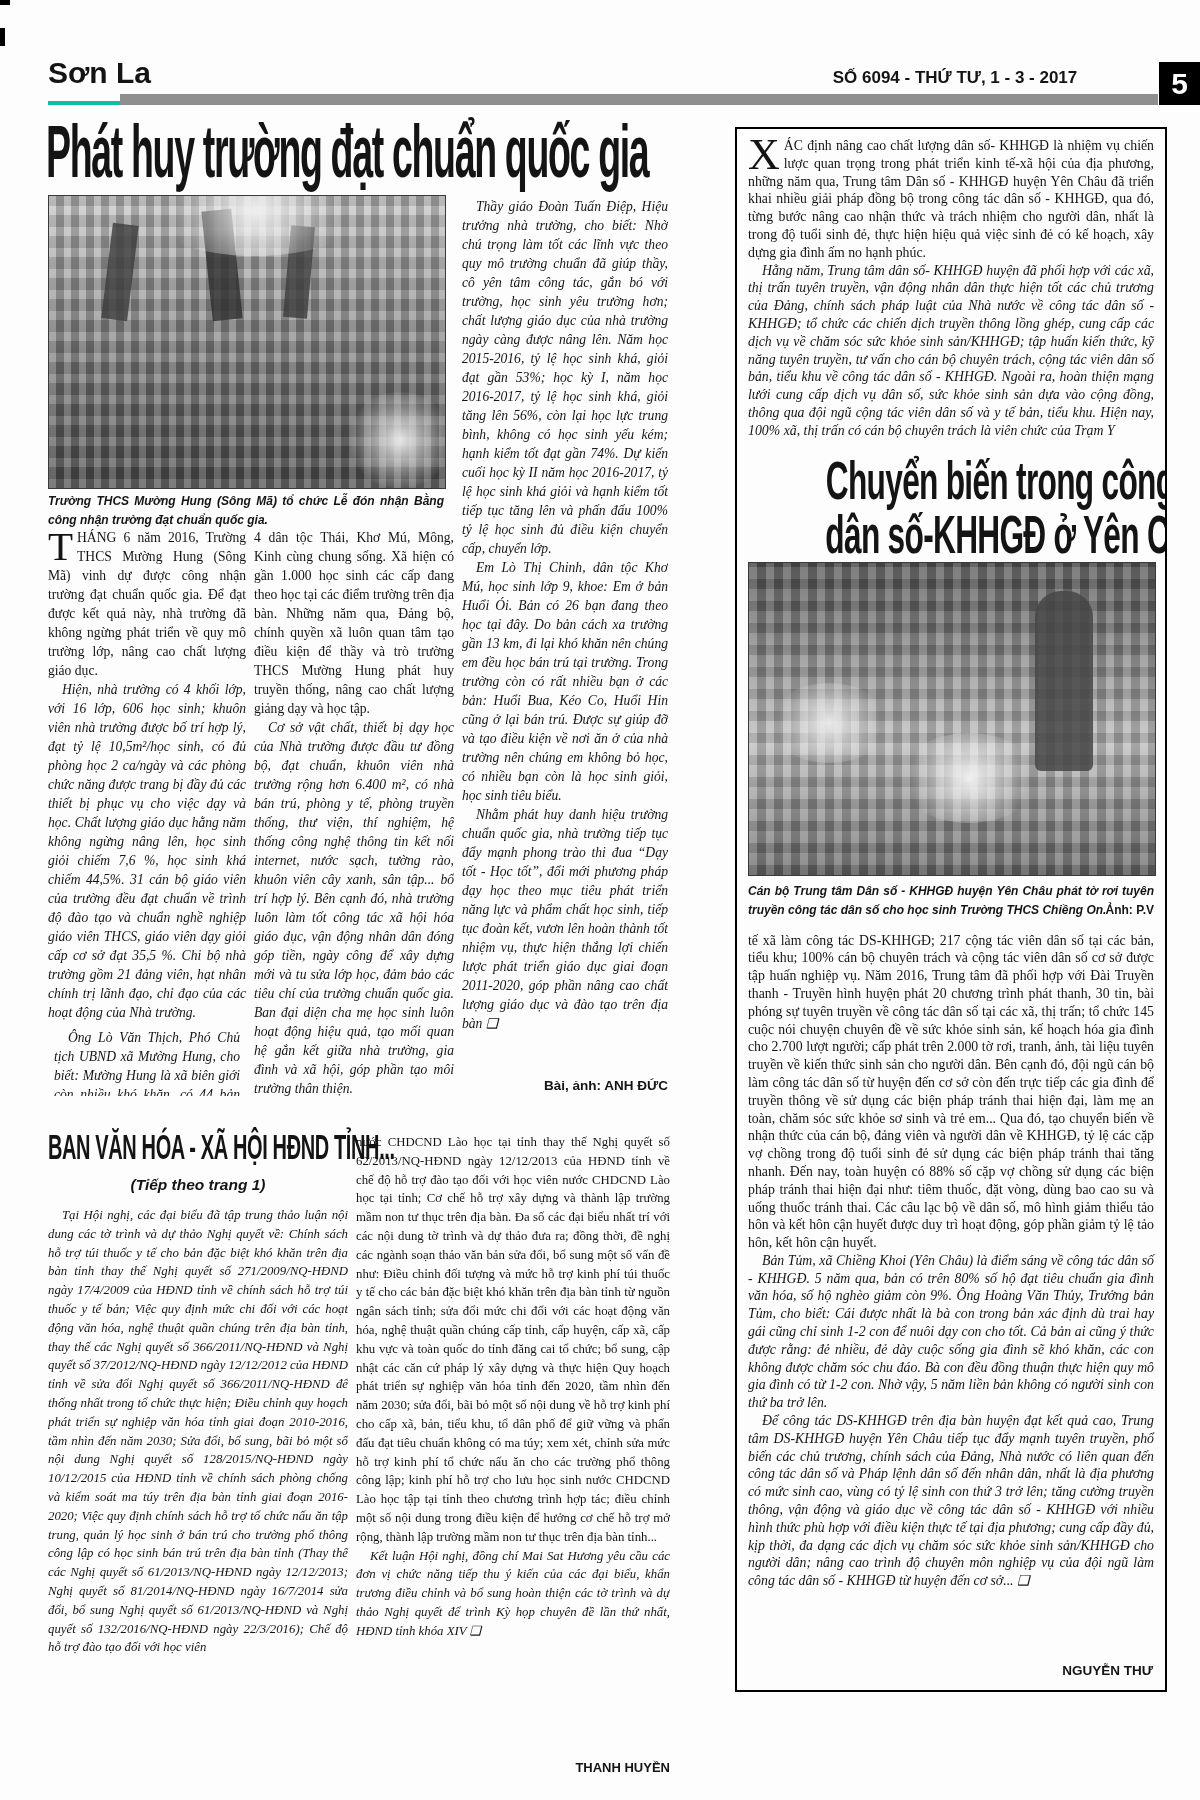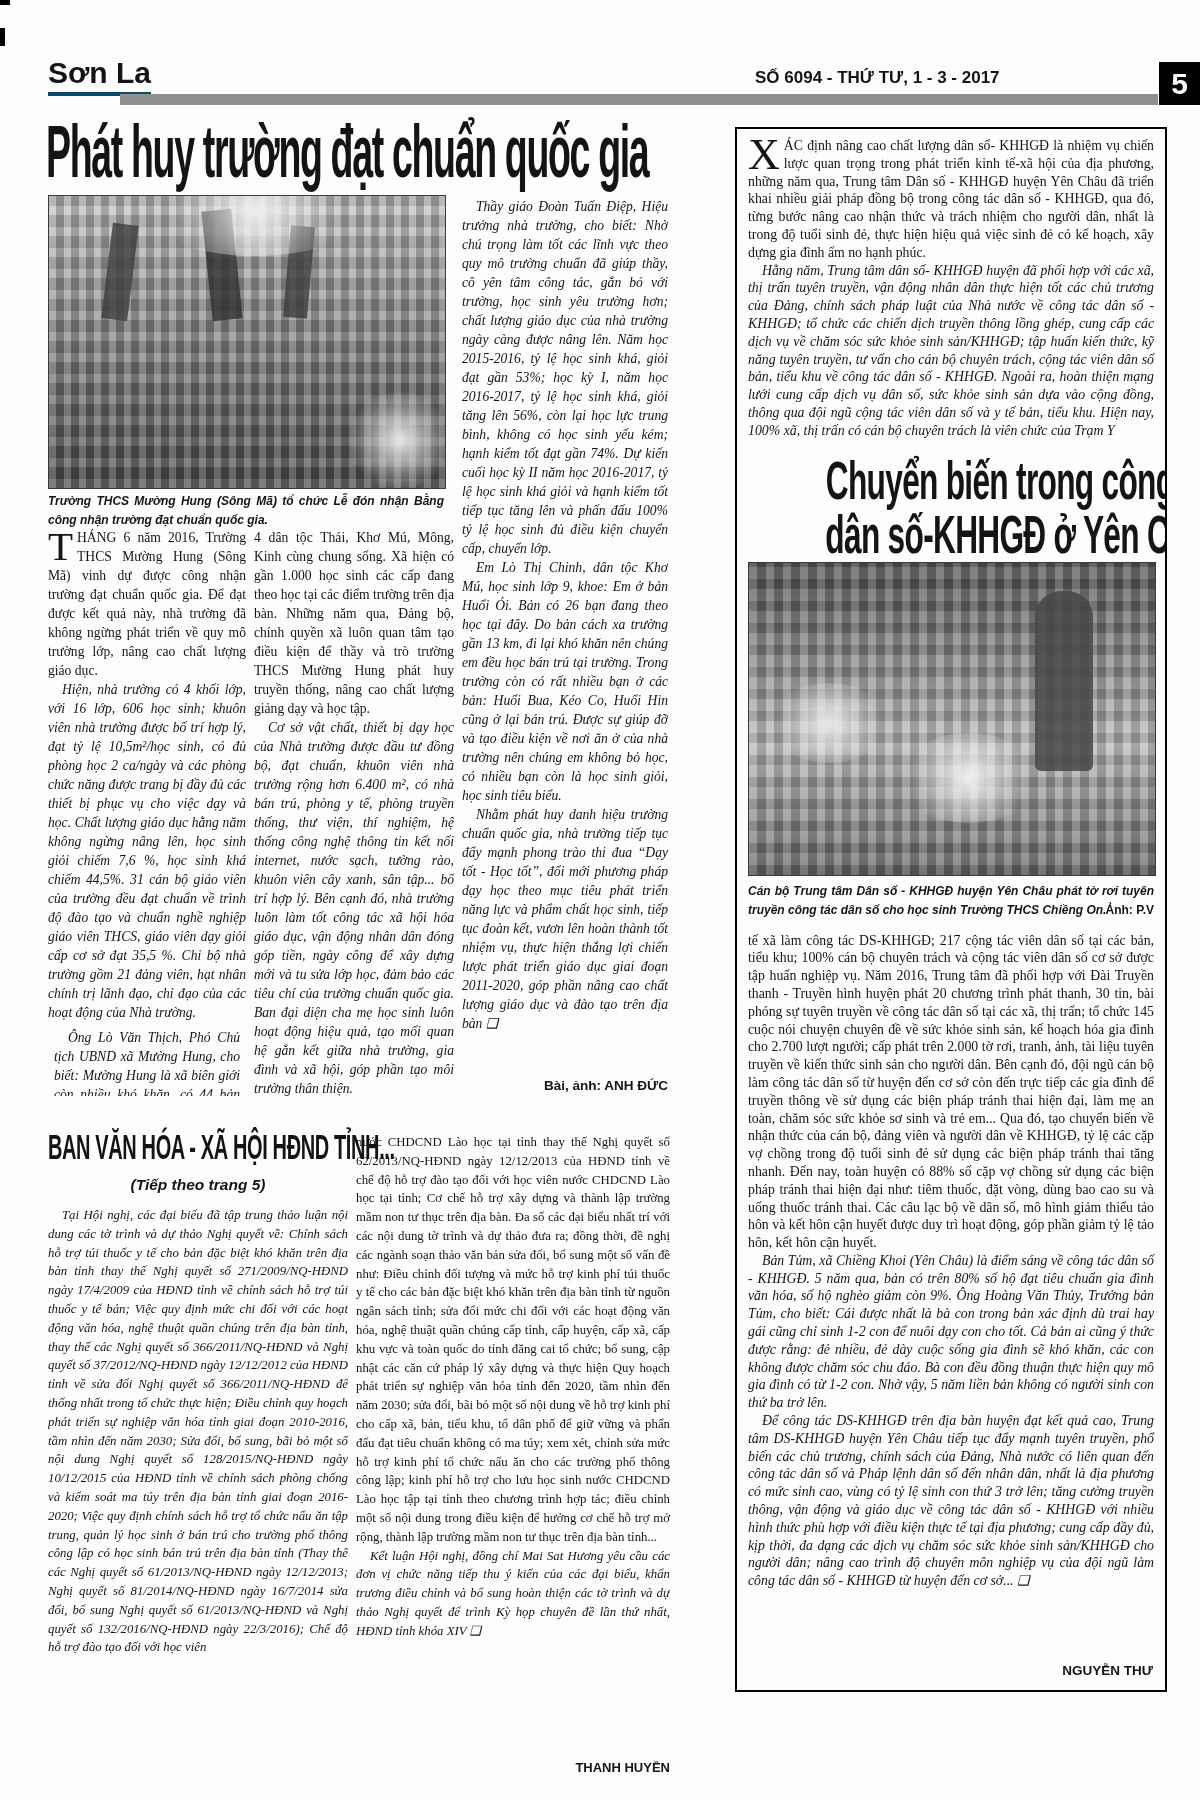--- a/index.html
+++ b/index.html
@@ -15,21 +15,21 @@
   .clip{overflow:hidden;}
   .dropcap{float:left;font-size:41px;line-height:33px;padding:2px 4px 0 0;font-weight:400;}
   .cond{display:inline-block;white-space:nowrap;font-weight:800;transform-origin:left top;}
   .headline1{font-size:56px;letter-spacing:-2px;transform:scale(.67,1.32);}
   .headline2{font-size:44px;letter-spacing:-1px;transform:scale(.72,1.22);transform-origin:center top;}
   .headline3{font-size:27px;letter-spacing:-.5px;transform:scale(.74,1.3);}
   .caption{font-family:"Liberation Sans",sans-serif;font-weight:700;font-style:italic;
            font-size:12px;line-height:19px;text-align:justify;}
   .byline{font-family:"Liberation Sans",sans-serif;font-weight:700;font-size:13.5px;}
   .masthead{font-family:"Liberation Sans",sans-serif;font-weight:700;font-size:30px;
-            border-bottom:4px solid #0c4a6e;padding-bottom:3px;}
+            border-bottom:4px solid #14b8a6;padding-bottom:12px;}
   .issue{font-family:"Liberation Sans",sans-serif;font-weight:600;font-size:17px;}
   .pagebox{background:#000;color:#fff;font-family:"Liberation Sans",sans-serif;font-weight:700;
            font-size:30px;display:flex;align-items:center;justify-content:center;}
   .graybar{background:#8f8f8f;}
   .photo{border:1px solid #3a3a3a;position:relative;overflow:hidden;}
   .ph-tex1{width:100%;height:100%;
      background:
        repeating-linear-gradient(90deg,rgba(255,255,255,.16) 0 7px,rgba(0,0,0,.18) 7px 15px),
        repeating-linear-gradient(0deg,rgba(255,255,255,.10) 0 9px,rgba(0,0,0,.14) 9px 21px),
        linear-gradient(180deg,#c9c9c9 0%,#ababab 22%,#8d8d8d 48%,#6d6d6d 72%,#525252 100%);}
@@ -50,21 +50,21 @@
 </head>
 <body>
 
 <div class="abs mark" style="left:0;top:0;width:10px;height:5px;"></div>
 <div class="abs mark" style="left:0;top:28px;width:5px;height:18px;"></div>
 
 <div class="abs" style="left:48px;top:56px;">
   <span class="masthead">Sơn La</span>
 </div>
 <div class="abs graybar" style="left:120px;top:94px;width:1038px;height:11px;"></div>
-<div class="abs issue" style="left:755px;top:68px;width:400px;text-align:left;">SỐ 6094 - THỨ TƯ, 1 - 3 - 2017</div>
+<div class="abs issue" style="left:755px;top:68px;width:400px;text-align:center;">SỐ 6094 - THỨ TƯ, 1 - 3 - 2017</div>
 <div class="abs pagebox" style="left:1159px;top:62px;width:41px;height:43px;">
   <span>5</span>
 </div>
 
 <div class="abs" style="left:46px;top:108px;width:625px;">
   <span class="cond headline1 sans">Phát huy trường đạt chuẩn quốc gia</span>
 </div>
 
 <div class="abs photo" style="left:48px;top:195px;width:396px;height:292px;">
   <div class="ph-tex1"></div>
@@ -90,21 +90,21 @@
 <div class="abs bt jus clip" style="left:462px;top:197px;width:206px;height:878px;">
   <p class="indent" style="margin:0;">Thầy giáo Đoàn Tuấn Điệp, Hiệu trưởng nhà trường, cho biết: Nhờ chú trọng làm tốt các lĩnh vực theo quy mô trường chuẩn đã giúp thầy, cô yên tâm công tác, gắn bó với trường, học sinh yêu trường hơn; chất lượng giáo dục của nhà trường ngày càng được nâng lên. Năm học 2015-2016, tỷ lệ học sinh khá, giỏi đạt gần 53%; học kỳ I, năm học 2016-2017, tỷ lệ học sinh khá, giỏi tăng lên 56%, còn lại học lực trung bình, không có học sinh yếu kém; hạnh kiểm tốt đạt gần 74%. Dự kiến cuối học kỳ II năm học 2016-2017, tỷ lệ học sinh khá giỏi và hạnh kiểm tốt tiếp tục tăng lên và phấn đấu 100% tỷ lệ học sinh đủ điều kiện chuyển cấp, chuyển lớp.</p>
   <p class="indent" style="margin:0;">Em Lò Thị Chinh, dân tộc Khơ Mú, học sinh lớp 9, khoe: Em ở bản Huổi Ói. Bản có 26 bạn đang theo học tại đây. Do bản cách xa trường gần 13 km, đi lại khó khăn nên chúng em đều học bán trú tại trường. Trong trường còn có rất nhiều bạn ở các bản: Huổi Bua, Kéo Co, Huổi Hin cũng ở lại bán trú. Được sự giúp đỡ và tạo điều kiện về nơi ăn ở của nhà trường nên chúng em không bỏ học, có nhiều bạn còn là học sinh giỏi, học sinh tiêu biểu.</p>
   <p class="indent" style="margin:0;">Nhằm phát huy danh hiệu trường chuẩn quốc gia, nhà trường tiếp tục đẩy mạnh phong trào thi đua “Dạy tốt - Học tốt”, đổi mới phương pháp dạy học theo mục tiêu phát triển năng lực và phẩm chất học sinh, tiếp tục đoàn kết, vươn lên hoàn thành tốt nhiệm vụ, thực hiện thắng lợi chiến lược phát triển giáo dục giai đoạn 2011-2020, góp phần nâng cao chất lượng giáo dục và đào tạo trên địa bàn ❑</p>
 </div>
 <div class="abs byline" style="left:462px;top:1078px;width:206px;text-align:right;">Bài, ảnh: ANH ĐỨC</div>
 
 <div class="abs" style="left:48px;top:1128px;width:300px;">
   <span class="cond headline3 sans">BAN VĂN HÓA - XÃ HỘI HĐND TỈNH...</span>
 </div>
-<div class="abs subhead" style="left:48px;top:1176px;width:300px;">(Tiếp theo trang 5)</div>
+<div class="abs subhead" style="left:48px;top:1176px;width:300px;">(Tiếp theo trang 1)</div>
 
 <div class="abs bt-sm jus clip" style="left:48px;top:1206px;width:300px;height:582px;">
   <p class="indent" style="margin:0;">Tại Hội nghị, các đại biểu đã tập trung thảo luận nội dung các tờ trình và dự thảo Nghị quyết về: Chính sách hỗ trợ túi thuốc y tế cho bản đặc biệt khó khăn trên địa bàn tỉnh thay thế Nghị quyết số 271/2009/NQ-HĐND ngày 17/4/2009 của HĐND tỉnh về chính sách hỗ trợ túi thuốc y tế bản; Việc quy định mức chi đối với các hoạt động văn hóa, nghệ thuật quần chúng trên địa bàn tỉnh, thay thế các Nghị quyết số 366/2011/NQ-HĐND và Nghị quyết số 37/2012/NQ-HĐND ngày 12/12/2012 của HĐND tỉnh về sửa đổi Nghị quyết số 366/2011/NQ-HĐND để thống nhất trong tổ chức thực hiện; Điều chỉnh quy hoạch phát triển sự nghiệp văn hóa tỉnh giai đoạn 2010-2016, tầm nhìn đến năm 2030; Sửa đổi, bổ sung, bãi bỏ một số nội dung Nghị quyết số 128/2015/NQ-HĐND ngày 10/12/2015 của HĐND tỉnh về chính sách phòng chống và kiểm soát ma túy trên địa bàn tỉnh giai đoạn 2016-2020; Việc quy định chính sách hỗ trợ tổ chức nấu ăn tập trung, quản lý học sinh ở bán trú cho trường phổ thông công lập có học sinh bán trú trên địa bàn tỉnh (Thay thế các Nghị quyết số 61/2013/NQ-HĐND ngày 12/12/2013; Nghị quyết số 81/2014/NQ-HĐND ngày 16/7/2014 sửa đổi, bổ sung Nghị quyết số 61/2013/NQ-HĐND và Nghị quyết số 132/2016/NQ-HĐND ngày 22/3/2016); Chế độ hỗ trợ đào tạo đối với học viên</p>
 </div>
 
 <div class="abs bt-sm jus clip" style="left:356px;top:1133px;width:314px;height:642px;">
   <p style="margin:0;">nước CHDCND Lào học tại tỉnh thay thế Nghị quyết số 62/2013/NQ-HĐND ngày 12/12/2013 của HĐND tỉnh về chế độ hỗ trợ đào tạo đối với học viên nước CHDCND Lào học tại tỉnh; Cơ chế hỗ trợ xây dựng và thành lập trường mầm non tư thục trên địa bàn. Đa số các đại biểu nhất trí với các nội dung tờ trình và dự thảo đưa ra; đồng thời, đề nghị các ngành soạn thảo văn bản sửa đổi, bổ sung một số vấn đề như: Điều chỉnh đối tượng và mức hỗ trợ kinh phí túi thuốc y tế cho các bản đặc biệt khó khăn trên địa bàn tỉnh từ nguồn ngân sách tỉnh; sửa đổi mức chi đối với các hoạt động văn hóa, nghệ thuật quần chúng cấp tỉnh, cấp huyện, cấp xã, cấp khu vực và toàn quốc do tỉnh đăng cai tổ chức; bổ sung, cập nhật các căn cứ pháp lý xây dựng và thực hiện Quy hoạch phát triển sự nghiệp văn hóa tỉnh đến 2020, tầm nhìn đến năm 2030; sửa đổi, bãi bỏ một số nội dung về hỗ trợ kinh phí cho cấp xã, bản, tiểu khu, tổ dân phố để giữ vững và phấn đấu đạt tiêu chuẩn không có ma túy; xem xét, chỉnh sửa mức hỗ trợ kinh phí tổ chức nấu ăn cho các trường phổ thông công lập; kinh phí hỗ trợ cho lưu học sinh nước CHDCND Lào học tập tại tỉnh theo chương trình hợp tác; điều chỉnh một số nội dung trong điều kiện để hưởng cơ chế hỗ trợ mở rộng, thành lập trường mầm non tư thục trên địa bàn tỉnh...</p>
   <p class="indent" style="margin:0;">Kết luận Hội nghị, đồng chí Mai Sat Hương yêu cầu các đơn vị chức năng tiếp thu ý kiến của các đại biểu, khẩn trương điều chỉnh và bổ sung hoàn thiện các tờ trình và dự thảo Nghị quyết để trình Kỳ họp chuyên đề lần thứ nhất, HĐND tỉnh khóa XIV ❑</p>
 </div>
 <div class="abs byline" style="left:356px;top:1760px;width:314px;text-align:right;font-size:13px;">THANH HUYỀN</div>

